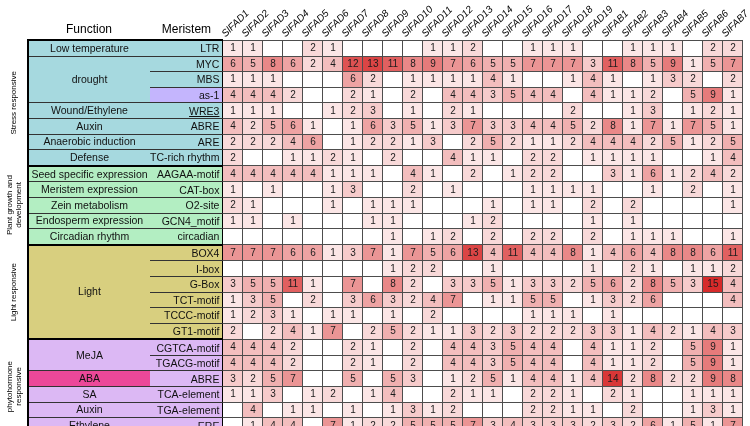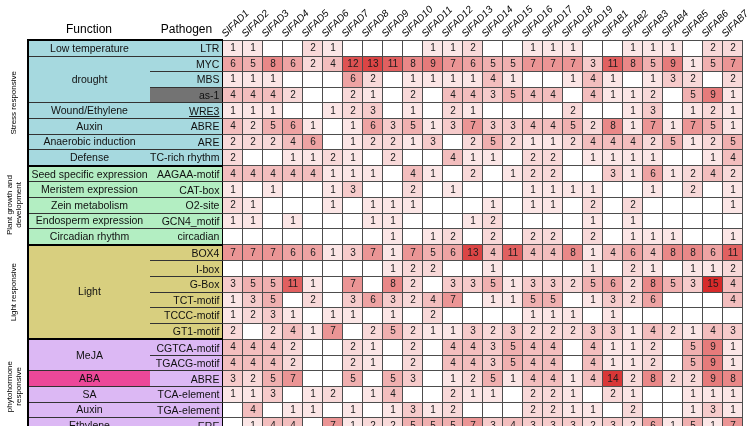--- a/index.html
+++ b/index.html
@@ -59,21 +59,21 @@
         <col class="dcol">
         <col class="dcol">
         <col class="dcol">
         <col class="dcol">
         <col class="dcol">
       </colgroup>
     <thead>
       <tr>
         <th class="gcol-h"></th>
         <th class="fcol-h">Function</th>
-        <th class="ecol-h">Pathogen</th>
+        <th class="ecol-h">Meristem</th>
       <th class="dcol">
             <div class="rot">SlFAD1</div>
           </th>
           <th class="dcol">
             <div class="rot">SlFAD2</div>
           </th>
           <th class="dcol">
             <div class="rot">SlFAD3</div>
           </th>
           <th class="dcol">
@@ -236,21 +236,21 @@
           <td class="vcell" style="background: rgb(243, 190, 190);">4</td>
           <td class="vcell" style="background: rgb(251, 230, 230);">1</td>
           <td class="vcell" style="background: rgb(255, 255, 255);"></td>
           <td class="vcell" style="background: rgb(251, 230, 230);">1</td>
           <td class="vcell" style="background: rgb(246, 203, 203);">3</td>
           <td class="vcell" style="background: rgb(248, 217, 217);">2</td>
           <td class="vcell" style="background: rgb(255, 255, 255);"></td>
           <td class="vcell" style="background: rgb(248, 217, 217);">2</td>
         </tr>
         <tr>
-          <td class="ecell" style="background: #737373; text-align: right;">as-1</td>
+          <td class="ecell" style="background: #c4b5fd; text-align: right;">as-1</td>
           <td class="vcell" style="background: rgb(243, 190, 190);">4</td>
           <td class="vcell" style="background: rgb(243, 190, 190);">4</td>
           <td class="vcell" style="background: rgb(243, 190, 190);">4</td>
           <td class="vcell" style="background: rgb(248, 217, 217);">2</td>
           <td class="vcell" style="background: rgb(255, 255, 255);"></td>
           <td class="vcell" style="background: rgb(255, 255, 255);"></td>
           <td class="vcell" style="background: rgb(248, 217, 217);">2</td>
           <td class="vcell" style="background: rgb(251, 230, 230);">1</td>
           <td class="vcell" style="background: rgb(255, 255, 255);"></td>
           <td class="vcell" style="background: rgb(248, 217, 217);">2</td>

